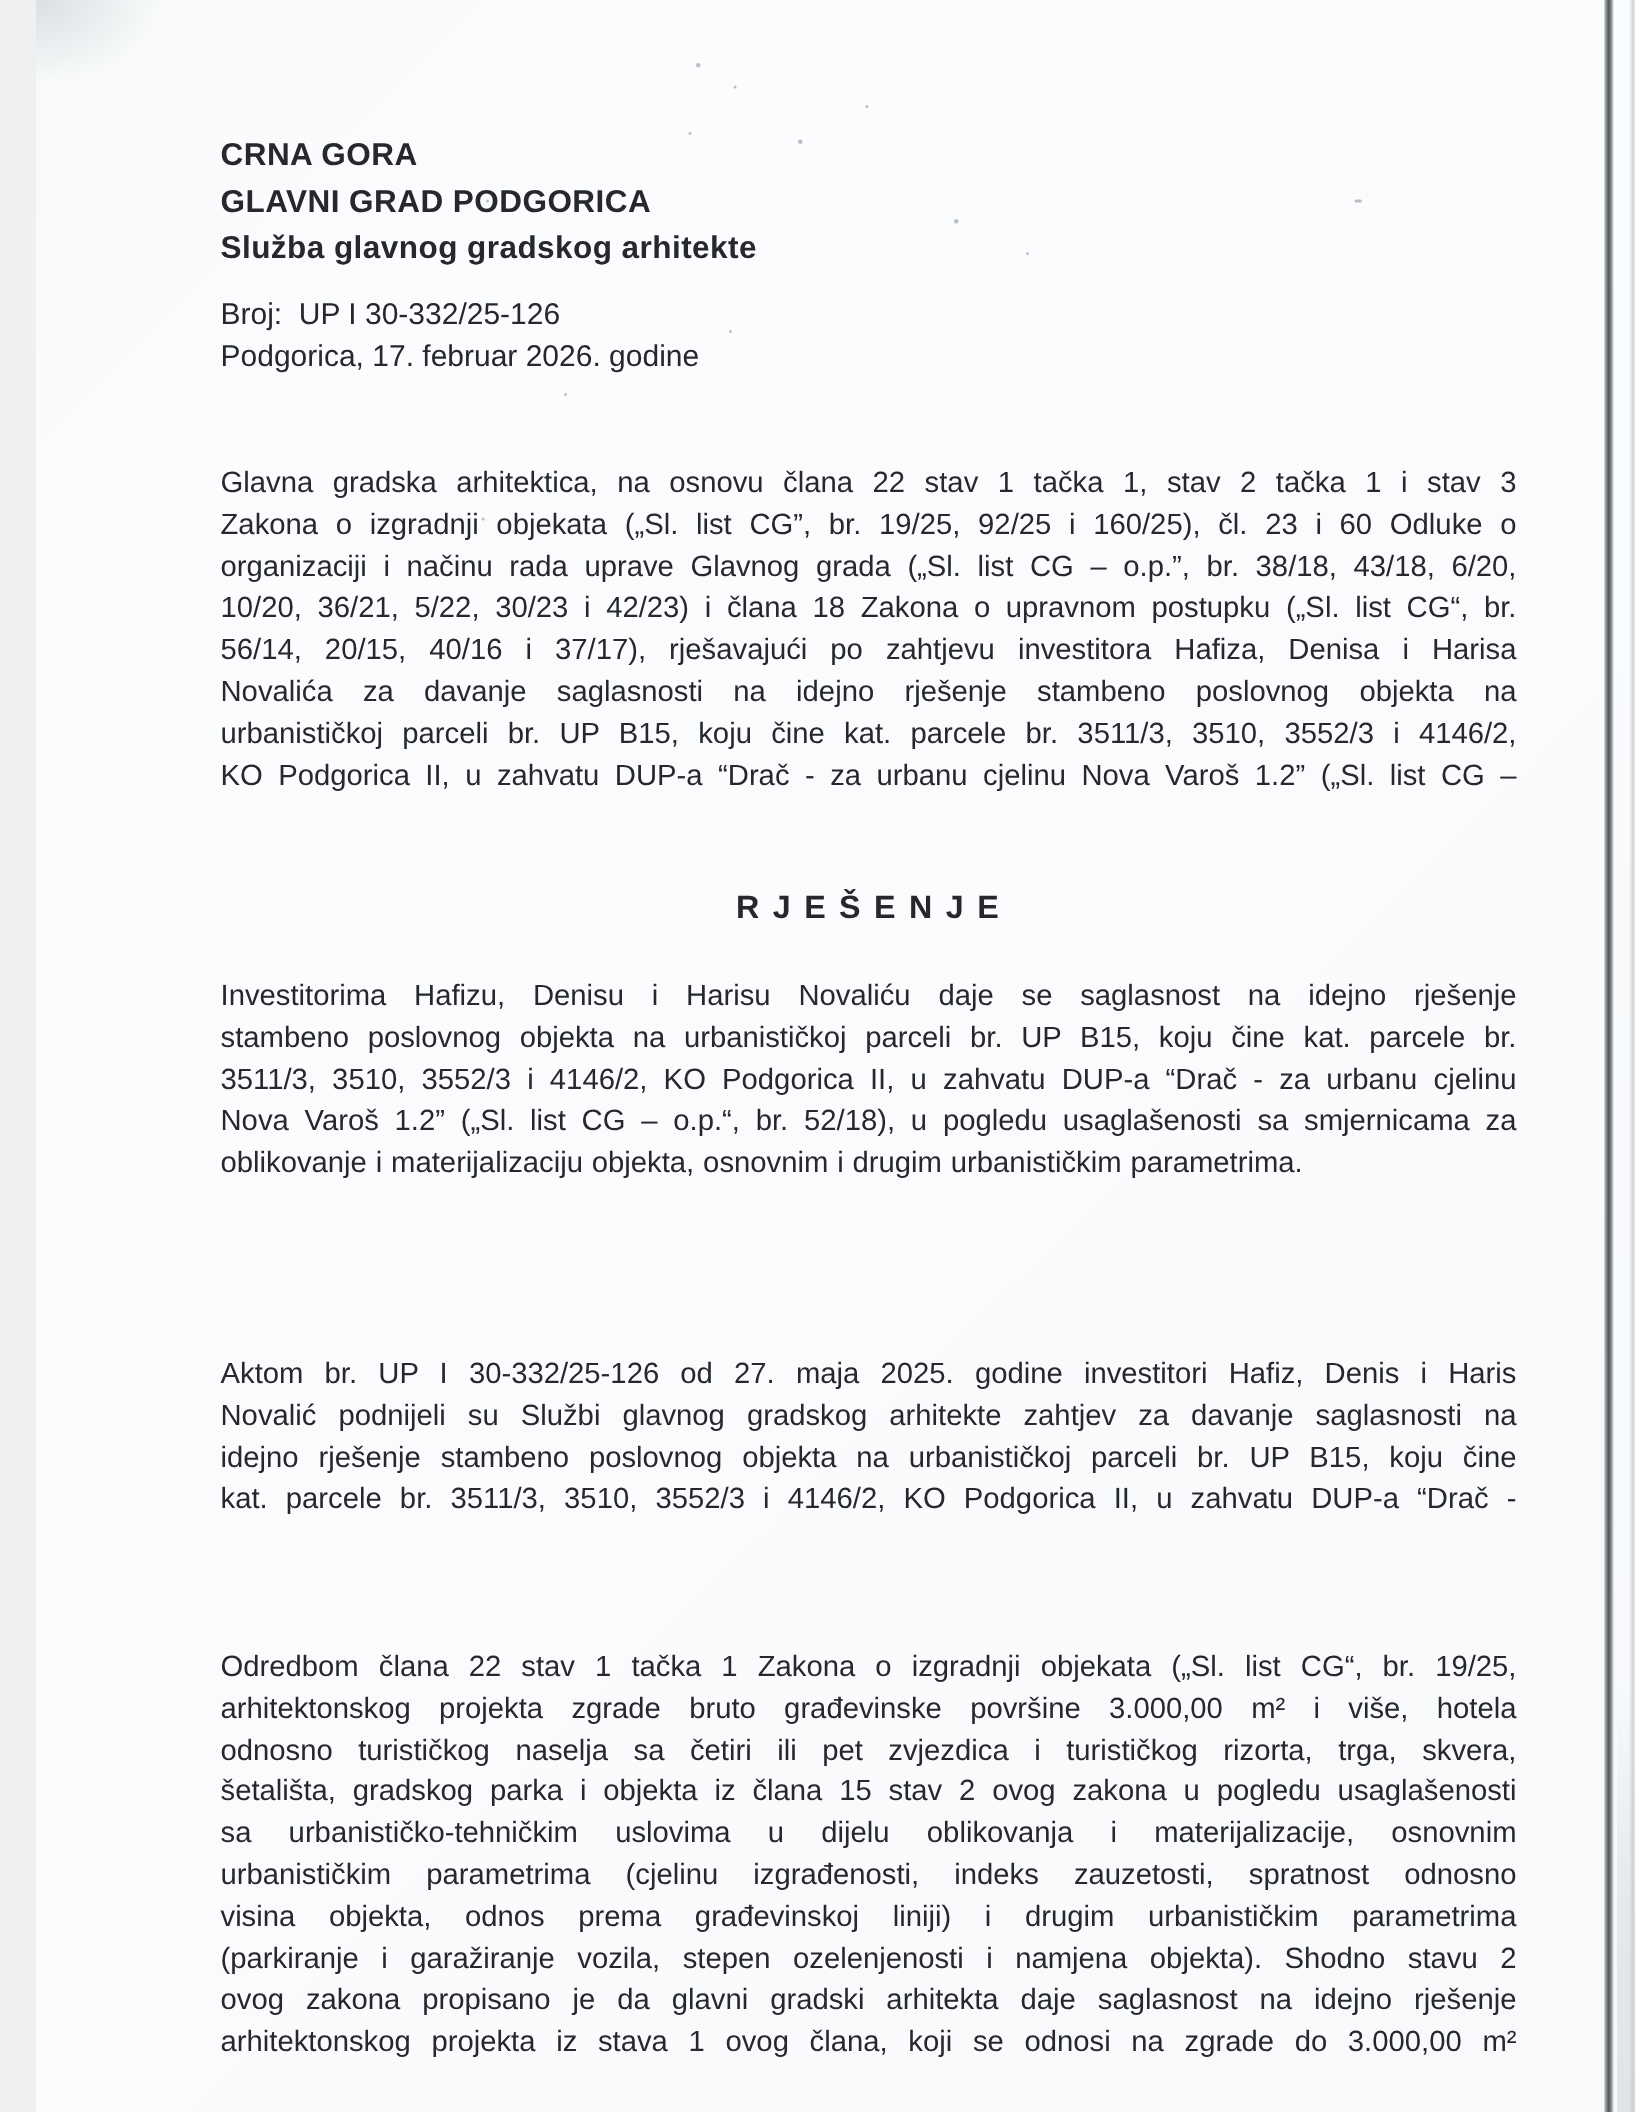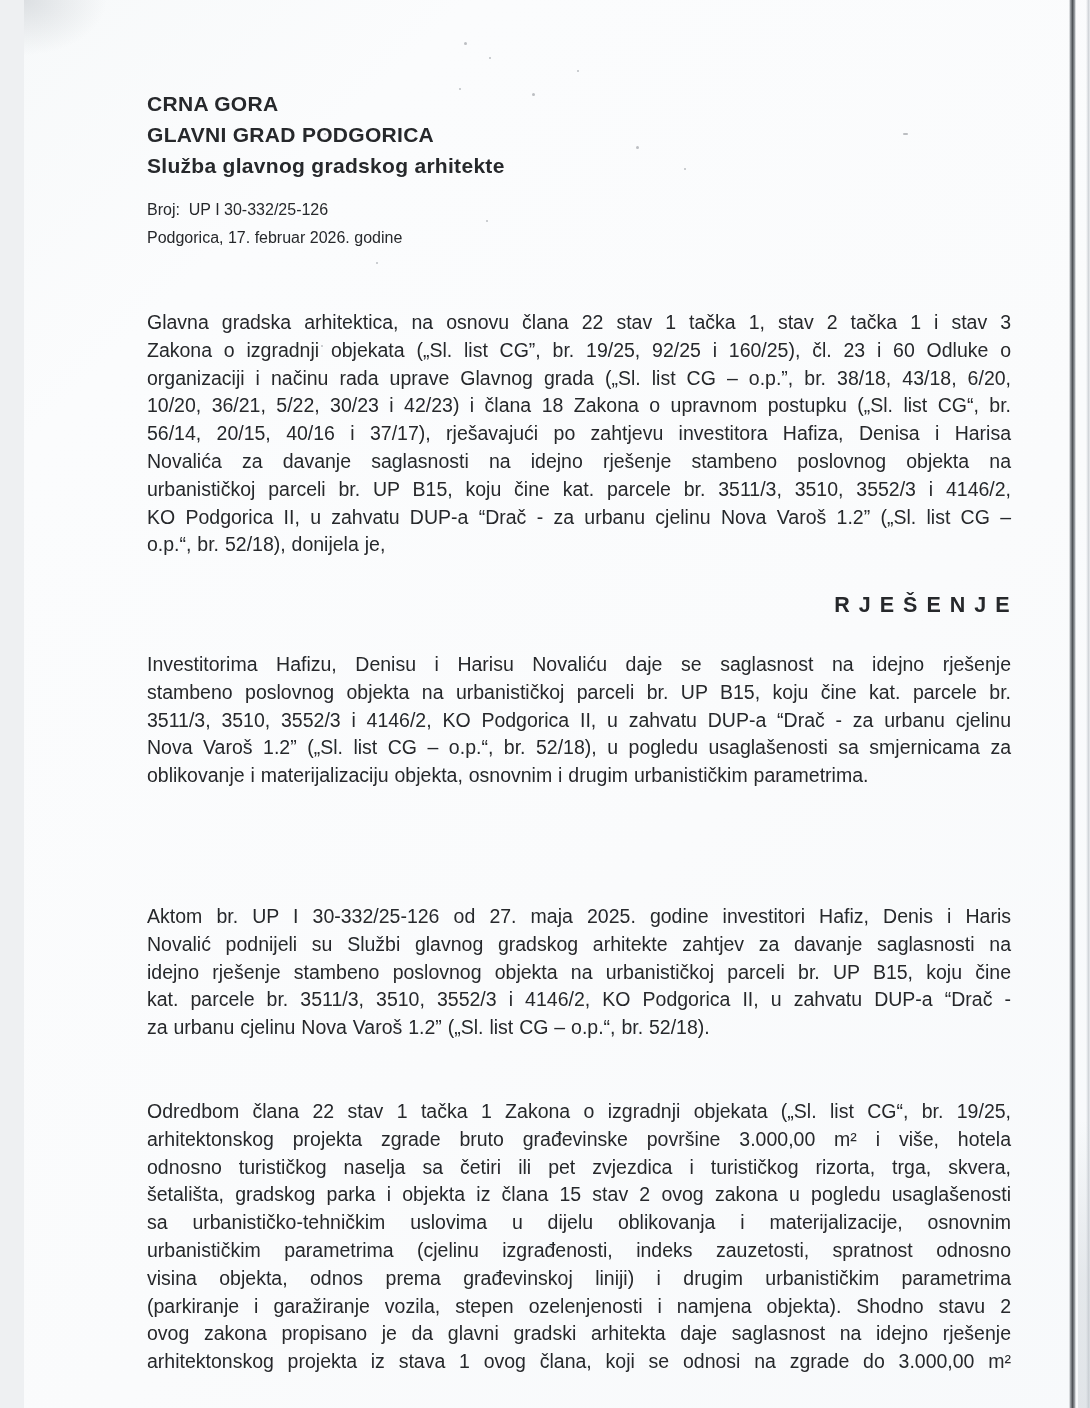--- a/index.html
+++ b/index.html
@@ -17,27 +17,27 @@
     color: #26282b;
     margin-left: 24px;
   }
   .content { position: absolute; left: 123px; width: 864px; }
   .letterhead { top: 88px; }
   .letterhead div {
     font-weight: bold; font-size: 21px; line-height: 31px;
     letter-spacing: 0.3px;
   }
   .reference { top: 196px; }
-  .reference div { font-size: 16px; line-height: 28px; white-space: pre; }
+  .reference div { font-size: 20px; line-height: 28px; white-space: pre; }
   .para { font-size: 19.5px; line-height: 27.8px; }
   .tline { text-align: justify; text-align-last: justify; word-spacing: 0.5px; }
   .tline-last { text-align-last: left; }
   .preamble  { top: 309px; }
   .heading {
-    font-weight: bold; text-align: right; font-size: 21.5px;
+    font-weight: bold; text-align: center; font-size: 21.5px;
     letter-spacing: 1.5px; line-height: 30px;
   }
   .decision-heading  { top: 590px; }
   .decision-body     { top: 651px; }
   .rationale-heading { top: 816px; }
   .rationale-p1      { top: 903px; }
   .rationale-p2      { top: 1098px; }
 
   
   .edge-line-dark {
@@ -82,40 +82,38 @@
 
   <div class="content para preamble">
       <div class="tline">Glavna gradska arhitektica, na osnovu člana 22 stav 1 tačka 1, stav 2 tačka 1 i stav 3</div>
       <div class="tline">Zakona o izgradnji objekata („Sl. list CG”, br. 19/25, 92/25 i 160/25), čl. 23 i 60 Odluke o</div>
       <div class="tline">organizaciji i načinu rada uprave Glavnog grada („Sl. list CG – o.p.”, br. 38/18, 43/18, 6/20,</div>
       <div class="tline">10/20, 36/21, 5/22, 30/23 i 42/23) i člana 18 Zakona o upravnom postupku („Sl. list CG“, br.</div>
       <div class="tline">56/14, 20/15, 40/16 i 37/17), rješavajući po zahtjevu investitora Hafiza, Denisa i Harisa</div>
       <div class="tline">Novalića za davanje saglasnosti na idejno rješenje stambeno poslovnog objekta na</div>
       <div class="tline">urbanističkoj parceli br. UP B15, koju čine kat. parcele br. 3511/3, 3510, 3552/3 i 4146/2,</div>
       <div class="tline">KO Podgorica II, u zahvatu DUP-a “Drač - za urbanu cjelinu Nova Varoš 1.2” („Sl. list CG –</div>
-      <div class="tline tline-last">o.p.“, br. 52/18), donijela je,</div>
     </div>
 
   <div class="content heading decision-heading">R J E Š E N J E</div>
 
   <div class="content para decision-body">
       <div class="tline">Investitorima Hafizu, Denisu i Harisu Novaliću daje se saglasnost na idejno rješenje</div>
       <div class="tline">stambeno poslovnog objekta na urbanističkoj parceli br. UP B15, koju čine kat. parcele br.</div>
       <div class="tline">3511/3, 3510, 3552/3 i 4146/2, KO Podgorica II, u zahvatu DUP-a “Drač - za urbanu cjelinu</div>
       <div class="tline">Nova Varoš 1.2” („Sl. list CG – o.p.“, br. 52/18), u pogledu usaglašenosti sa smjernicama za</div>
       <div class="tline tline-last">oblikovanje i materijalizaciju objekta, osnovnim i drugim urbanističkim parametrima.</div>
     </div>
 
 
   <div class="content para rationale-p1">
       <div class="tline">Aktom br. UP I 30-332/25-126 od 27. maja 2025. godine investitori Hafiz, Denis i Haris</div>
       <div class="tline">Novalić podnijeli su Službi glavnog gradskog arhitekte zahtjev za davanje saglasnosti na</div>
       <div class="tline">idejno rješenje stambeno poslovnog objekta na urbanističkoj parceli br. UP B15, koju čine</div>
       <div class="tline">kat. parcele br. 3511/3, 3510, 3552/3 i 4146/2, KO Podgorica II, u zahvatu DUP-a “Drač -</div>
-      <div class="tline tline-last">za urbanu cjelinu Nova Varoš 1.2” („Sl. list CG – o.p.“, br. 52/18).</div>
     </div>
 
   <div class="content para rationale-p2">
       <div class="tline">Odredbom člana 22 stav 1 tačka 1 Zakona o izgradnji objekata („Sl. list CG“, br. 19/25,</div>
       <div class="tline">arhitektonskog projekta zgrade bruto građevinske površine 3.000,00 m² i više, hotela</div>
       <div class="tline">odnosno turističkog naselja sa četiri ili pet zvjezdica i turističkog rizorta, trga, skvera,</div>
       <div class="tline">šetališta, gradskog parka i objekta iz člana 15 stav 2 ovog zakona u pogledu usaglašenosti</div>
       <div class="tline">sa urbanističko-tehničkim uslovima u dijelu oblikovanja i materijalizacije, osnovnim</div>
       <div class="tline">urbanističkim parametrima (cjelinu izgrađenosti, indeks zauzetosti, spratnost odnosno</div>
       <div class="tline">visina objekta, odnos prema građevinskoj liniji) i drugim urbanističkim parametrima</div>

